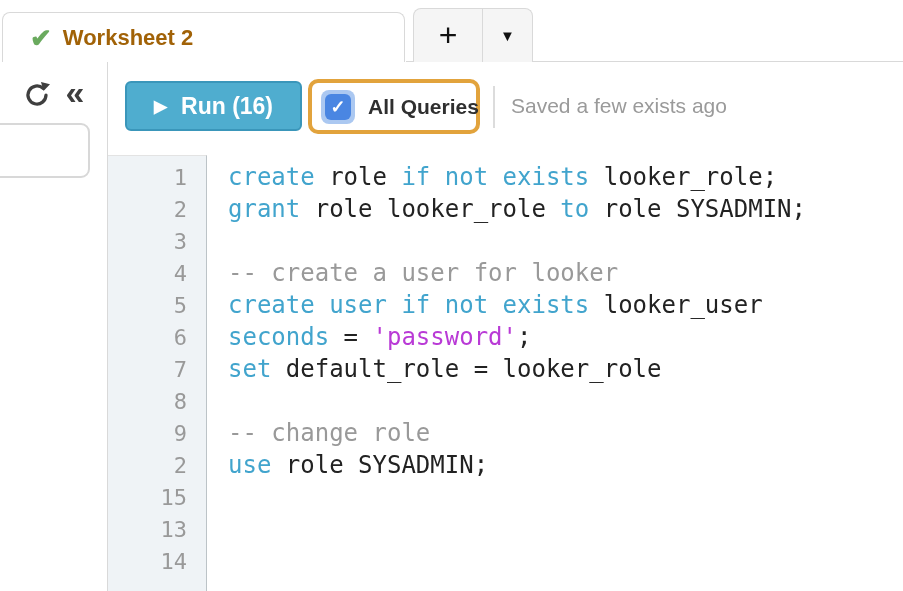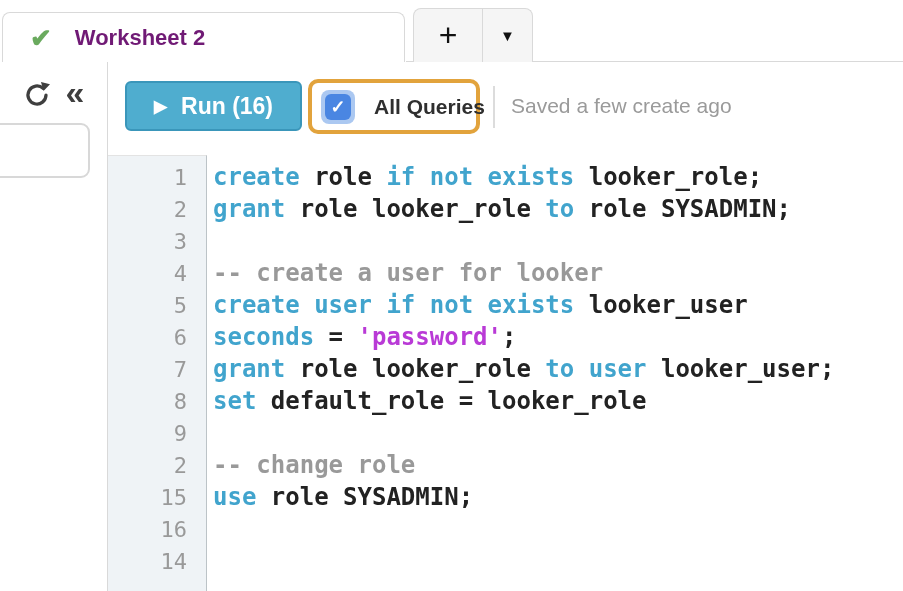--- a/index.html
+++ b/index.html
@@ -6,21 +6,21 @@
   html,body { width:903px; height:591px; overflow:hidden; background:#fff;
               font-family:"Liberation Sans", sans-serif; }
   #app { position:relative; width:903px; height:591px; background:#fff; }
 
   
   .tabbar-line { position:absolute; left:406px; top:61px; right:0; height:1px; background:#d9d9d9; }
   .tab-active { position:absolute; left:2px; top:12px; width:403px; height:50px;
                 background:#fff; border:1px solid #d9d9d9; border-bottom:none;
                 border-radius:8px 8px 0 0; display:flex; align-items:center; padding-left:27px; }
   .tab-check { color:var(--tab-check-green); font-size:26px; line-height:26px; font-weight:bold; }
-  .tab-label { margin-left:23px; font-size:22px; font-weight:bold; color:#701a75; }
+  .tab-label { margin-left:11px; font-size:22px; font-weight:bold; color:#a16207; }
   .tab-group { position:absolute; left:413px; top:8px; height:54px; display:flex;
                background:#f5f5f5; border:1px solid #d9d9d9; border-bottom:none;
                border-radius:8px 8px 0 0; overflow:hidden; }
   .tab-plus  { width:69px; border-right:1px solid #d9d9d9; display:flex; align-items:center; justify-content:center;
                font-size:32px; font-weight:500; color:#111; }
   .tab-caret { width:49px; display:flex; align-items:center; justify-content:center;
                font-size:15px; color:#111; }
 
   
   .v-divider { position:absolute; left:107px; top:62px; bottom:0; width:1px; background:#d9d9d9; }
@@ -37,33 +37,33 @@
              color:#fff; font-size:23px; font-weight:bold; cursor:pointer; }
   .run-play { font-size:17px; margin-right:14px; line-height:1; }
   .orange-box { position:absolute; left:308px; top:79px; width:172px; height:55px;
                 border:4px solid var(--annotation-orange); border-radius:10px;
                 display:flex; align-items:center; padding-left:9px; }
   .cb-halo { width:34px; height:34px; background:#abc8f1; border-radius:8px;
              display:flex; align-items:center; justify-content:center; flex:0 0 auto; }
   .cb-box  { width:26px; height:26px; background:var(--checkbox-blue); border-radius:6px;
              display:flex; align-items:center; justify-content:center;
              color:#fff; font-size:18px; font-weight:bold; }
-  .all-queries-label { margin-left:19px; font-size:21px; font-weight:600; color:#2f2f2f; white-space:nowrap; }
+  .all-queries-label { margin-left:13px; font-size:21px; font-weight:600; color:#2f2f2f; white-space:nowrap; }
   .toolbar-sep { position:absolute; left:493px; top:86px; width:2px; height:42px; background:#dcdcdc; }
   .saved-status { position:absolute; left:511px; top:81px; height:50px; line-height:50px;
                   font-size:21px; color:#9a9a9a; white-space:nowrap; }
 
   
   .gutter { position:absolute; left:108px; top:155px; bottom:0; width:99px;
             background:#eff3f6; border-top:1px solid #e3e3e3; border-right:1px solid #bcc3c7;
             padding-top:6px; text-align:right; }
   .ln { height:32px; line-height:32px; padding-right:19px;
         font-family:"DejaVu Sans Mono", monospace; font-size:22px; color:#999; }
   .code-area { position:absolute; left:208px; top:155px; right:0; bottom:0;
-               background:#fff; padding-top:6px; padding-left:5px; cursor:text;font-weight:bold; }
+               background:#fff; padding-top:6px; padding-left:20px; cursor:text; }
   .cl { height:32px; line-height:32px; white-space:pre;
         font-family:"DejaVu Sans Mono", monospace; font-size:24px; color:var(--code-text); }
   .tok-kw  { color:var(--keyword); }
   .tok-txt { color:var(--code-text); }
   .tok-str { color:var(--string); }
   .tok-com { color:var(--comment); }
 </style>
 </head>
 <body>
 
@@ -95,45 +95,44 @@
   </div>
   <div class="orange-box">
     <div class="cb-halo">
       <div class="cb-box">
         <span>✓</span>
       </div>
     </div>
     <span class="all-queries-label">All Queries</span>
   </div>
   <div class="toolbar-sep"></div>
-  <div class="saved-status">Saved a few create ago</div>
+  <div class="saved-status">Saved a few exists ago</div>
 
   <div class="gutter">
       <div class="ln">1</div>
       <div class="ln">2</div>
       <div class="ln">3</div>
       <div class="ln">4</div>
       <div class="ln">5</div>
       <div class="ln">6</div>
       <div class="ln">7</div>
       <div class="ln">8</div>
       <div class="ln">9</div>
       <div class="ln">2</div>
       <div class="ln">15</div>
-      <div class="ln">16</div>
+      <div class="ln">13</div>
       <div class="ln">14</div>
     </div>
   <div class="code-area">
       <div class="cl"><span class="tok-kw">create</span><span class="tok-txt"> role </span><span class="tok-kw">if not exists</span><span class="tok-txt"> looker_role;</span></div>
       <div class="cl"><span class="tok-kw">grant</span><span class="tok-txt"> role looker_role </span><span class="tok-kw">to</span><span class="tok-txt"> role SYSADMIN;</span></div>
       <div class="cl"></div>
       <div class="cl"><span class="tok-com">-- create a user for looker</span></div>
       <div class="cl"><span class="tok-kw">create user if not exists</span><span class="tok-txt"> looker_user</span></div>
       <div class="cl"><span class="tok-kw">seconds</span><span class="tok-txt"> = </span><span class="tok-str">'password'</span><span class="tok-txt">;</span></div>
-      <div class="cl"><span class="tok-kw">grant</span><span class="tok-txt"> role looker_role </span><span class="tok-kw">to user</span><span class="tok-txt"> looker_user;</span></div>
       <div class="cl"><span class="tok-kw">set</span><span class="tok-txt"> default_role = looker_role</span></div>
       <div class="cl"></div>
       <div class="cl"><span class="tok-com">-- change role</span></div>
       <div class="cl"><span class="tok-kw">use</span><span class="tok-txt"> role SYSADMIN;</span></div>
       <div class="cl"></div>
     </div>
 
 </div>
 
 </body></html>

